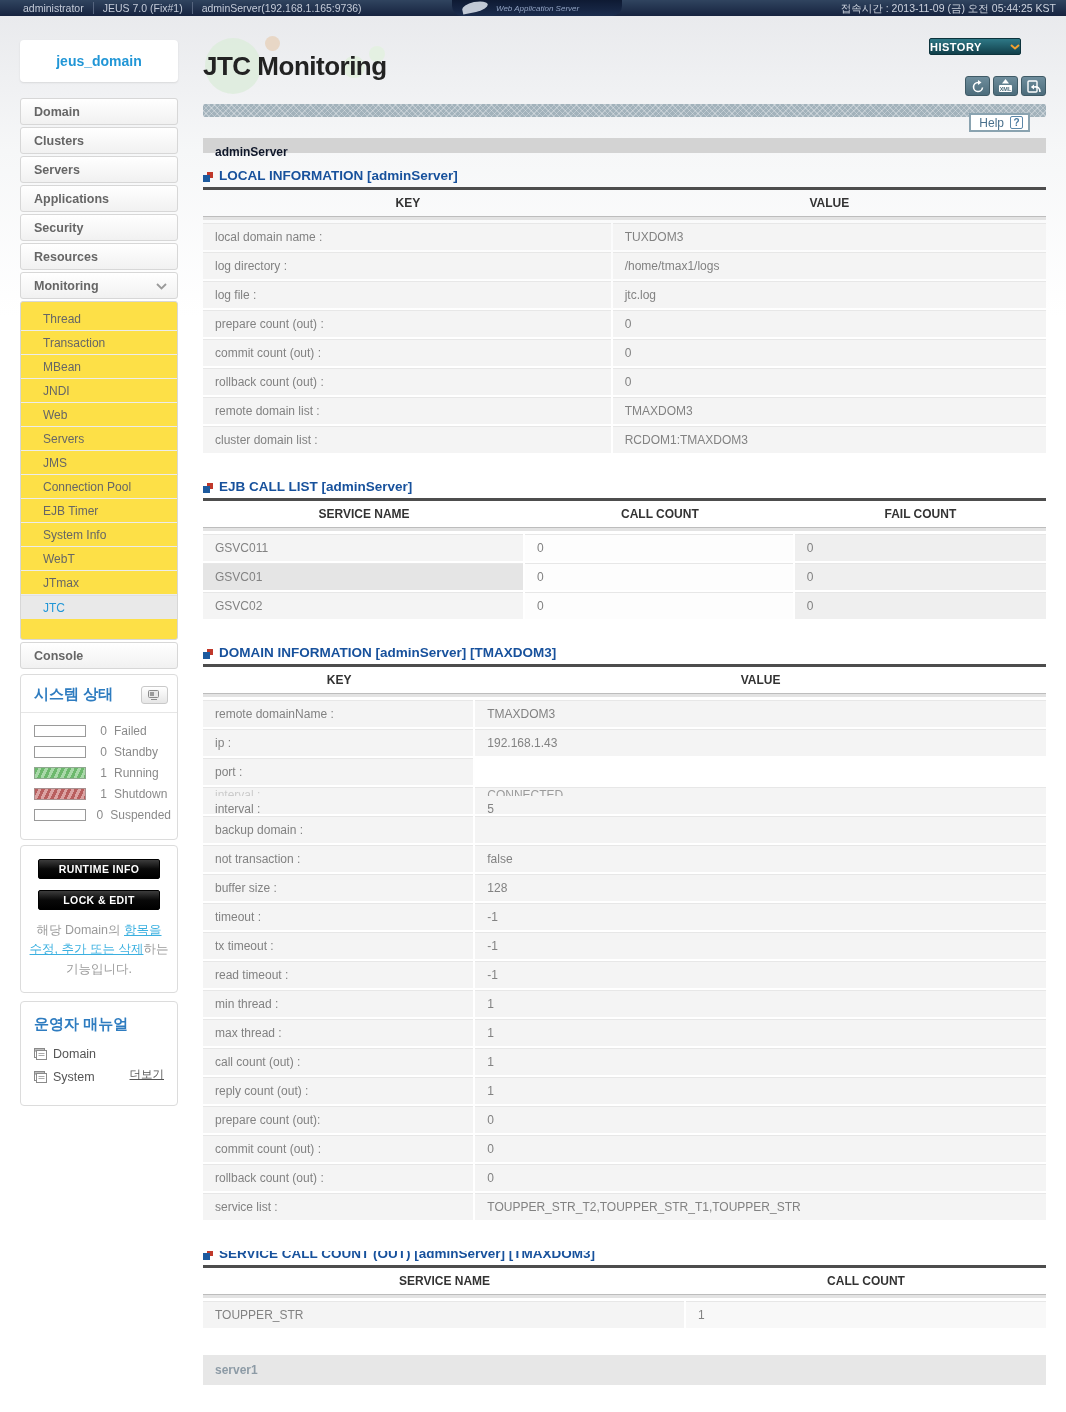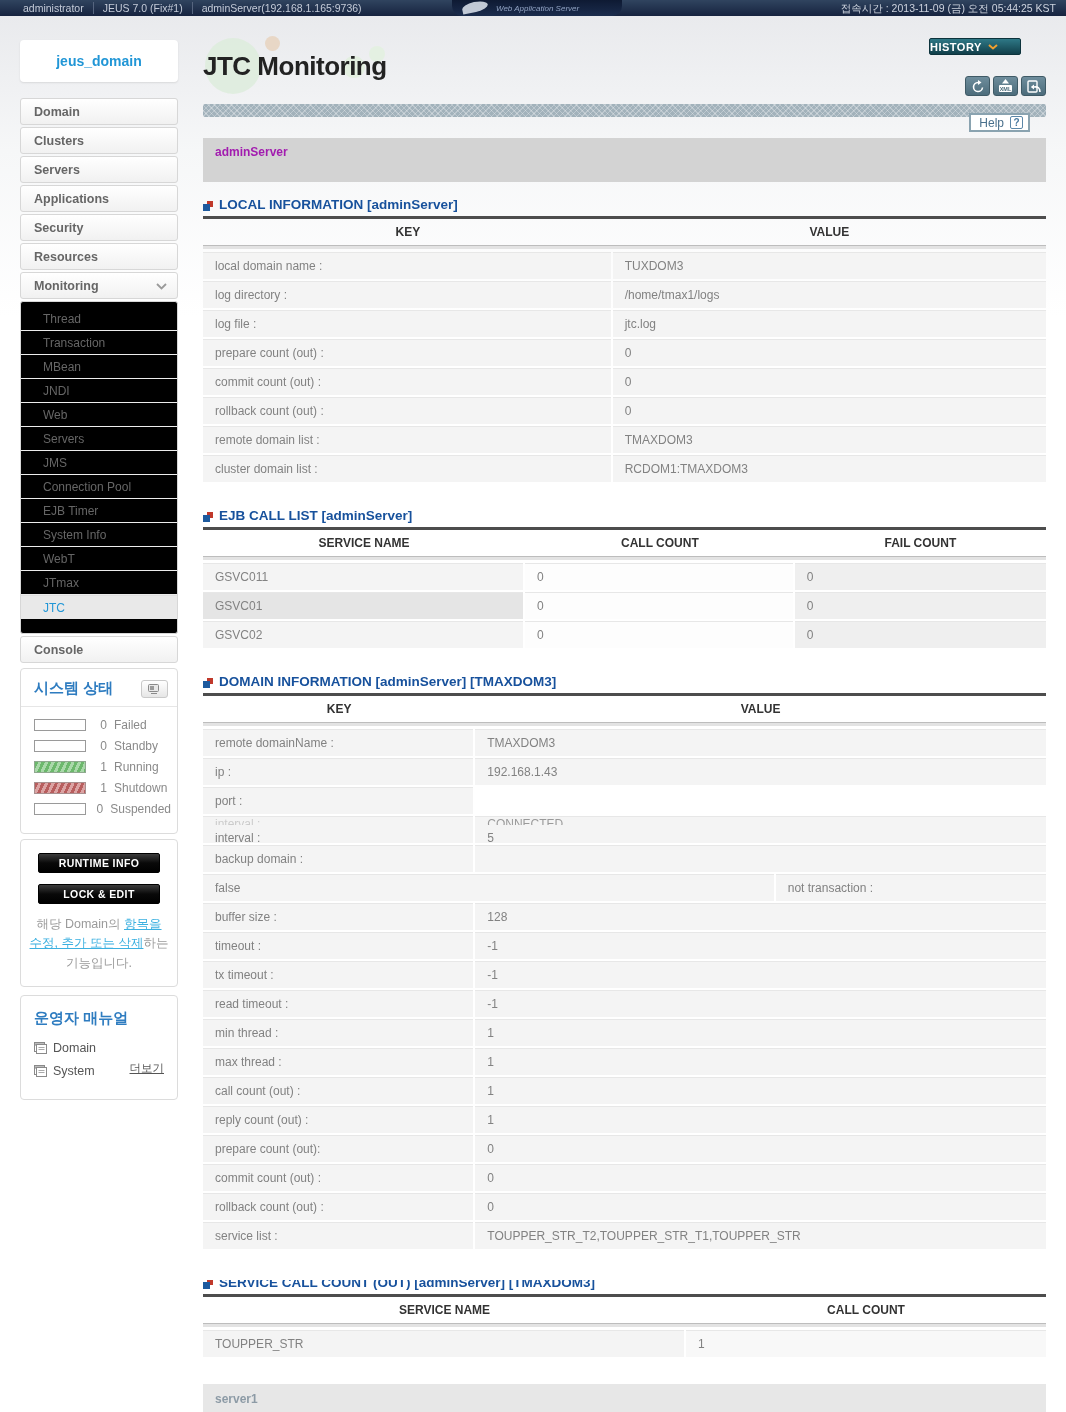--- a/index.html
+++ b/index.html
@@ -25,21 +25,21 @@
   .topbar-right { position:absolute; right:10px; top:2px; color:#ccd2dd; }
 
   
   .sidebar { position:absolute; left:20px; top:40px; width:158px; z-index:3; }
   .side-box { background:linear-gradient(#ffffff,#f1f1f1); border:1px solid #d7d7d7; border-radius:3px; margin-bottom:2px; }
   .domain-box { height:42px; line-height:42px; text-align:center; color:#2196d6; font-weight:bold;
     font-size:14px; border-radius:4px; margin-bottom:16px; box-shadow:0 1px 2px rgba(0,0,0,.10); background:#fff; }
   .menu-item { height:27px; line-height:27px; padding-left:13px; color:#666; font-weight:bold;
     font-size:12.5px; position:relative; cursor:pointer; }
   .menu-item .chev { position:absolute; right:10px; top:10px; }
-  .submenu { padding:5px 0 14px; background:#000000; }
+  .submenu { padding:5px 0 20px; background:#fde047; }
   .submenu-item { height:24px; line-height:24px; padding-left:22px; font-size:12px; color:#666;
     border-bottom:1px solid #ececec; cursor:pointer; }
   .submenu-item:last-child { border-bottom:none; }
   .submenu-item.selected { color:#2196d6; background:#e9e9e9; border-top:1px solid #e0e0e0; }
   .panel { background:#fff; border:1px solid #dcdcdc; border-radius:4px; margin-top:5px; }
   .status-panel { padding:10px 0 4px; }
   .status-head { display:flex; justify-content:space-between; align-items:center; padding:0 9px 8px 13px;
     border-bottom:1px solid #e6e6e6; }
   .status-title { color:#2e7cc0; font-weight:bold; font-size:15px; }
   .screen-btn { width:27px; height:18px; border:1px solid #c9c9c9; border-radius:3px;
@@ -60,39 +60,39 @@
   .manual-title { color:#2e7cc0; font-weight:bold; font-size:15px; margin-bottom:13px; }
   .manual-list { position:relative; }
   .manual-item { display:flex; align-items:center; gap:6px; font-size:12.5px; color:#555; margin-bottom:9px; cursor:pointer; }
   .manual-more { position:absolute; right:0; bottom:2px; font-size:11.5px; color:#555; text-decoration:underline; cursor:pointer; }
 
   
   .main { position:absolute; left:203px; top:30px; width:843px; z-index:2; }
   .history-btn { position:absolute; right:25px; top:8px; width:92px; height:17px;
     background:linear-gradient(#2e7886,#113f4a); border:1px solid #0d333c; border-radius:2px;
     color:#fff; font-size:11px; font-weight:bold; letter-spacing:.5px;
-    display:flex; align-items:center; justify-content:flex-start; gap:6px; cursor:pointer; }
+    display:flex; align-items:center; justify-content:space-between; gap:6px; cursor:pointer; }
   .deco { position:absolute; border-radius:50%; z-index:0; }
   .deco.c1 { left:2px;  top:8px;  width:56px; height:56px; background:#dcecdb; opacity:.8; }
   .deco.c2 { left:62px; top:6px;  width:15px; height:15px; background:#e8d7c6; }
   .deco.c3 { left:140px;top:26px; width:22px; height:22px; background:#e3efe0; }
   .deco.c4 { left:166px;top:16px; width:16px; height:16px; background:#e4f0e2; }
   .page-title { position:relative; z-index:1; padding-top:21px; font-size:26px; color:#222; font-weight:bold; letter-spacing:-.5px; }
   .toolbar { position:absolute; right:0; top:46px; display:flex; gap:3px; }
   .tool-btn { width:25px; height:20px; background:linear-gradient(#6e8d9c,#4c6c7b); border:1px solid #3f5a66;
     border-radius:3px; display:flex; align-items:center; justify-content:center; cursor:pointer; }
   .hatch-bar { margin-top:22px; height:13px; border-radius:2px; background-color:#a2b2bb;
     background-image:repeating-linear-gradient(45deg,rgba(255,255,255,.28) 0 1px,transparent 1px 4px),
                      repeating-linear-gradient(-45deg,rgba(255,255,255,.28) 0 1px,transparent 1px 4px); }
   .help-row { position:relative; height:21px; }
   .help-btn { position:absolute; right:16px; top:-4px; height:19px; background:#fff; border:2px solid #8aa3b0;
     font-size:12px; color:#49708c; display:flex; align-items:center; gap:6px; padding:0 5px 0 8px; cursor:pointer; }
   .qmark { width:13px; height:13px; border:1px solid #5b87a8; color:#4a7aa0; font-size:10px; line-height:12px;
     text-align:center; border-radius:2px; font-weight:bold; }
-  .server-bar { height:44px; line-height:29px; background:#d3d3d3; color:#a21caf; font-weight:bold;
+  .server-bar { height:15px; line-height:29px; background:#d3d3d3; color:#0f172a; font-weight:bold;
     font-size:12px; padding-left:12px; }
   .server-bar.bottom { margin-top:27px; background:#e7e7e7; color:#8d9ba6; height:30px; line-height:30px; }
 
   .data-section { margin-top:26px; }
   .data-section.first { margin-top:15px; }
   .section-title { display:flex; align-items:flex-end; gap:6px; color:#17519c; font-weight:bold;
     font-size:13.5px; padding-bottom:4px; border-bottom:3px solid #4d4d4d; }
   .section-title.clipped .clipwrap { clip-path:inset(34% 0 0 0); }
   .clipwrap { display:flex; align-items:flex-end; gap:6px; }
   .sq-icon { width:10px; height:10px; position:relative; flex:none; margin-bottom:1px; }
@@ -400,22 +400,22 @@
           </div>
           <div class="trow">
             <div class="tcell glitched" style="width: calc(32.3% - 2px);">interval :<span class="glitch-top" style="opacity: 0.45;">interval :</span></div>
             <div class="tcell glitched" style="width: calc(67.7% + 0px);">5<span class="glitch-top">CONNECTED</span></div>
           </div>
           <div class="trow">
             <div class="tcell" style="width: calc(32.3% - 2px);">backup domain :</div>
             <div class="tcell" style="width: calc(67.7% + 0px);"></div>
           </div>
           <div class="trow">
+            <div class="tcell" style="width: calc(32.3% - 2px);">not transaction :</div>
             <div class="tcell" style="width: calc(67.7% + 0px);">false</div>
-            <div class="tcell" style="width: calc(32.3% - 2px);">not transaction :</div>
           </div>
           <div class="trow">
             <div class="tcell" style="width: calc(32.3% - 2px);">buffer size :</div>
             <div class="tcell" style="width: calc(67.7% + 0px);">128</div>
           </div>
           <div class="trow">
             <div class="tcell" style="width: calc(32.3% - 2px);">timeout :</div>
             <div class="tcell" style="width: calc(67.7% + 0px);">-1</div>
           </div>
           <div class="trow">

